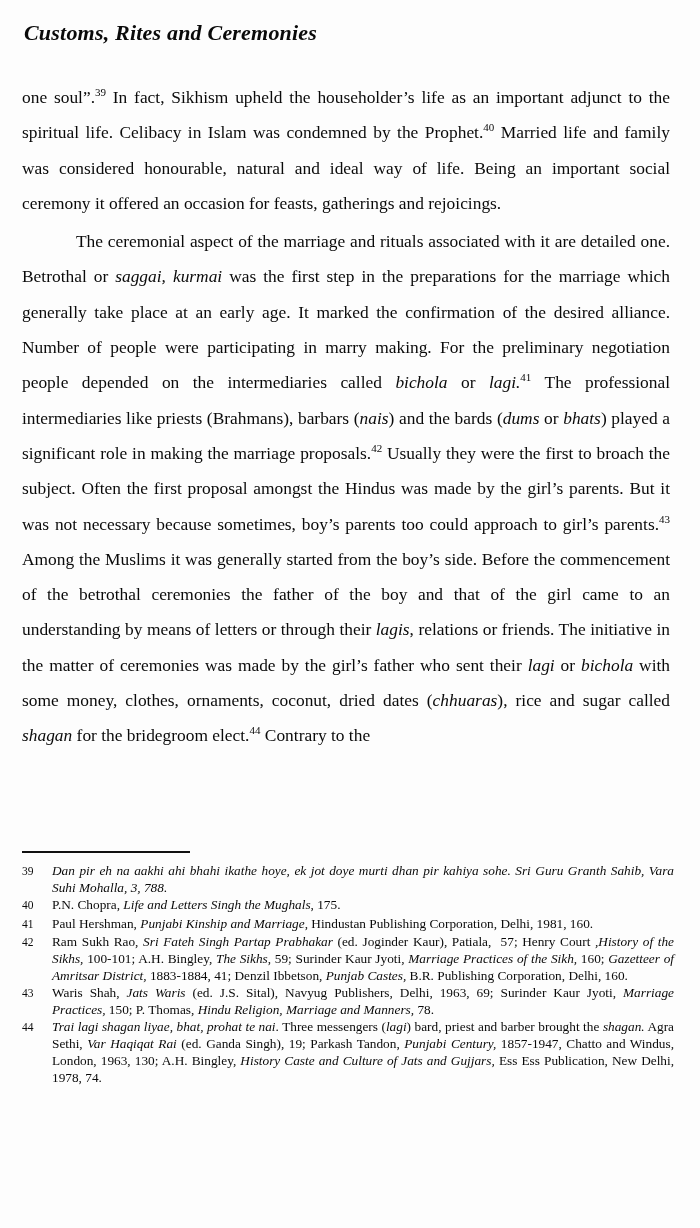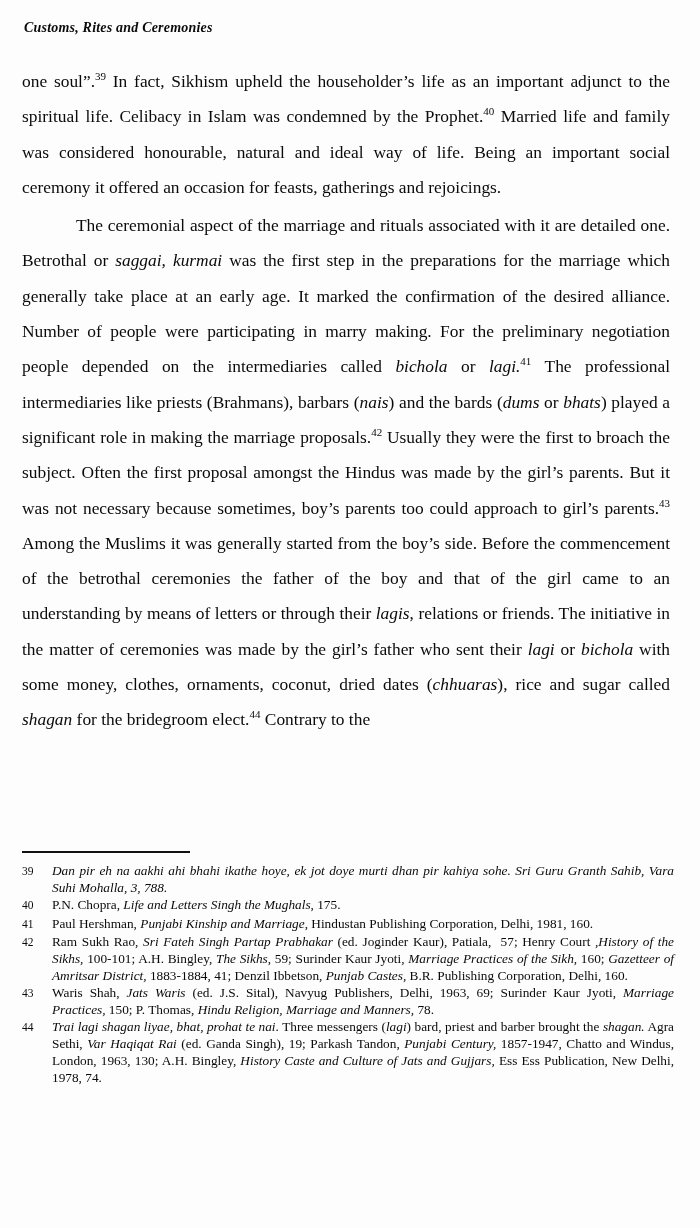--- a/index.html
+++ b/index.html
@@ -19,29 +19,29 @@
     position: relative;
     width: 700px;
     height: 1228px;
     box-sizing: border-box;
     padding: 0;
   }
   .running-head {
     position: absolute;
     left: 24px;
     top: 20px;
-    font-size: 14px;
+    font-size: 22px;
     font-weight: bold;
     font-style: italic;
     letter-spacing: 0.2px;
   }
   .body-block {
     position: absolute;
     left: 22px;
-    top: 64px;
+    top: 80px;
     width: 648px;
   }
   p.para {
     margin: 0;
     font-size: 17.4px;
     line-height: 35.3px;
     text-align: justify;
     text-justify: inter-word;
     hyphens: none;
   }

